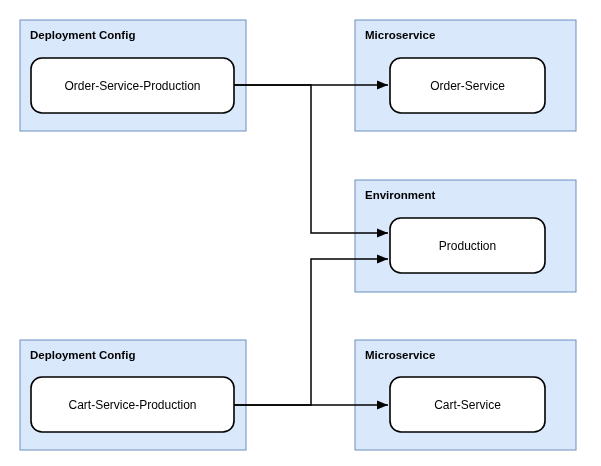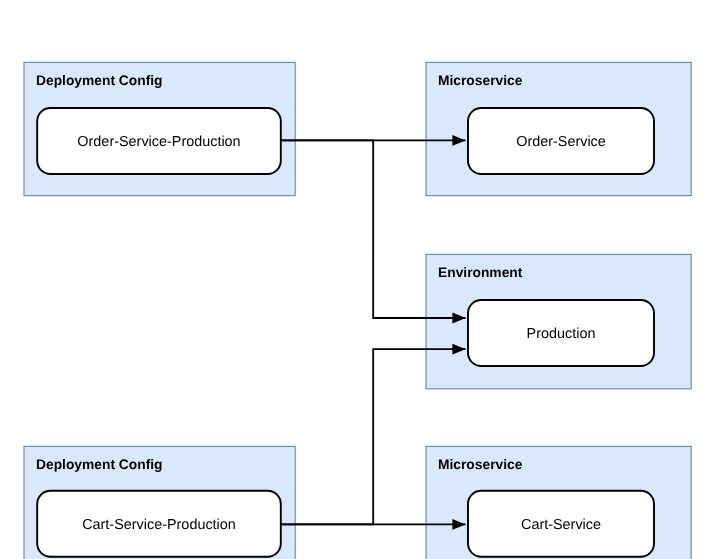--- a/index.html
+++ b/index.html
@@ -10,21 +10,20 @@
   body {
     width: 601px;
     height: 466px;
     font-family: "Liberation Sans", sans-serif;
     overflow: hidden;
   }
   #diagram-root {
     position: relative;
     width: 601px;
     height: 378px;
-    margin-top: 32px;
   }
   svg.diagram {
     display: block;
     width: 601px;
     height: 466px;
   }
   .group-rect {
     fill: #dae8fc;
     stroke: #6c8ebf;
     stroke-width: 1;

